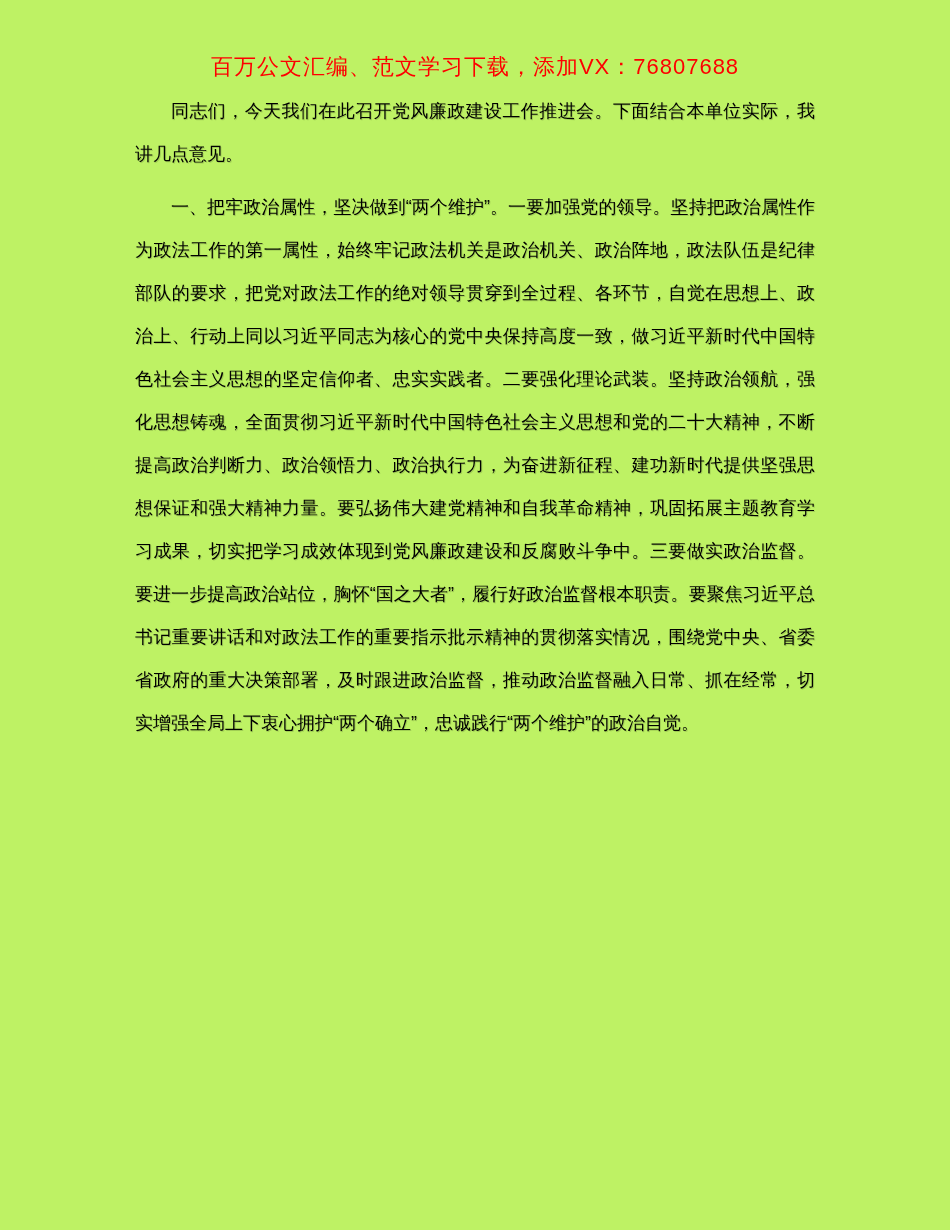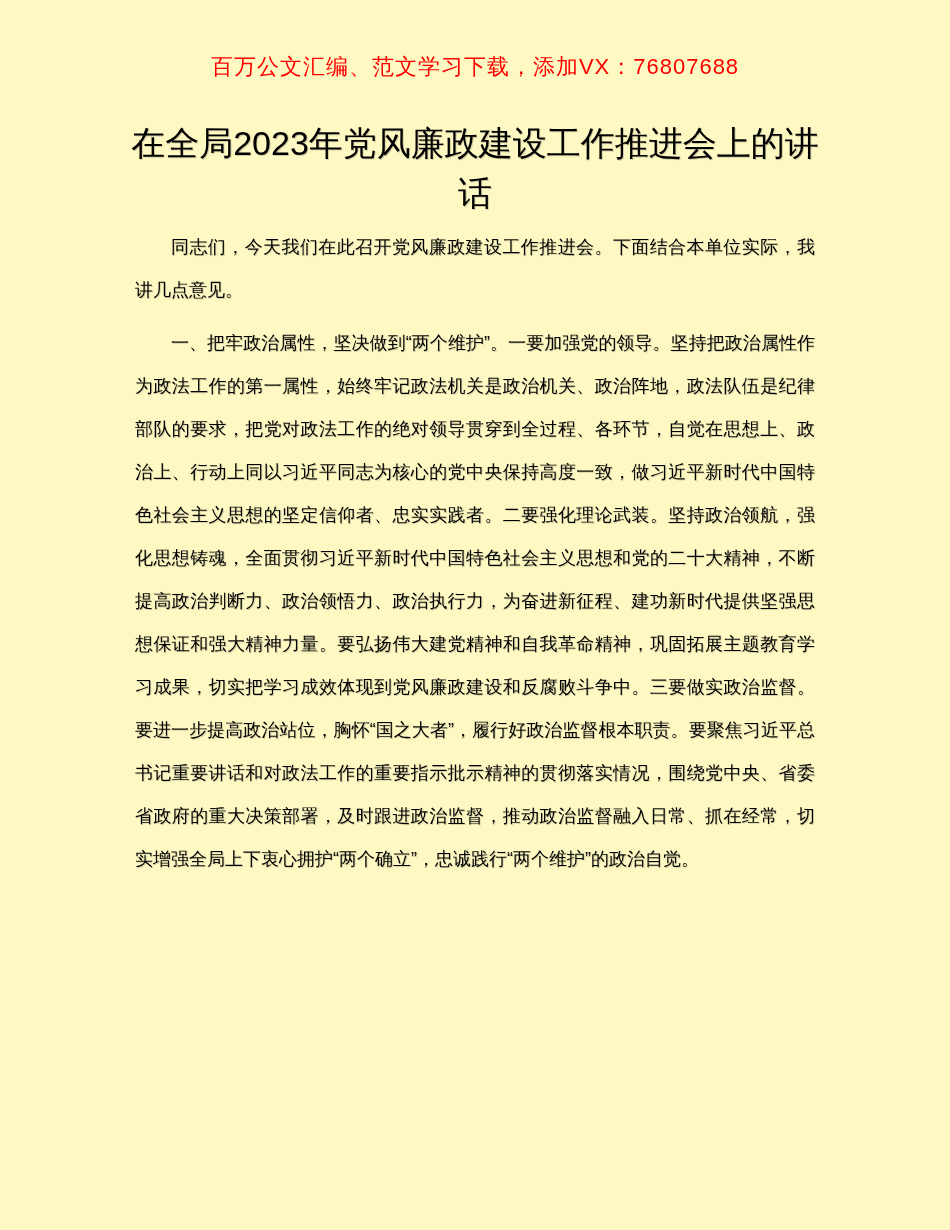--- a/index.html
+++ b/index.html
@@ -49,26 +49,25 @@
     text-shadow: 1px 1px 0 rgba(0,0,0,0.15);
     word-break: break-all;
   }
   .doc-body p:first-child {
     margin-top: 8px;
   }
 </style>
 </head>
 <body>
 
-<div class="page" style="background: #fef9c3;">
+<div class="page" style="background: #bef264;">
 
   <div class="promo-banner" style="color: rgb(254, 0, 0);">
     <span>百万公文汇编、范文学习下载，添加VX：76807688</span>
   </div>
 
-  <h1 class="doc-title">在全局2023年党风廉政建设工作推进会上的讲话</h1>
 
   <div class="doc-body">
     <p>同志们，今天我们在此召开党风廉政建设工作推进会。下面结合本单位实际，我讲几点意见。</p>
     <p>一、把牢政治属性，坚决做到“两个维护”。一要加强党的领导。坚持把政治属性作为政法工作的第一属性，始终牢记政法机关是政治机关、政治阵地，政法队伍是纪律部队的要求，把党对政法工作的绝对领导贯穿到全过程、各环节，自觉在思想上、政治上、行动上同以习近平同志为核心的党中央保持高度一致，做习近平新时代中国特色社会主义思想的坚定信仰者、忠实实践者。二要强化理论武装。坚持政治领航，强化思想铸魂，全面贯彻习近平新时代中国特色社会主义思想和党的二十大精神，不断提高政治判断力、政治领悟力、政治执行力，为奋进新征程、建功新时代提供坚强思想保证和强大精神力量。要弘扬伟大建党精神和自我革命精神，巩固拓展主题教育学习成果，切实把学习成效体现到党风廉政建设和反腐败斗争中。三要做实政治监督。要进一步提高政治站位，胸怀“国之大者”，履行好政治监督根本职责。要聚焦习近平总书记重要讲话和对政法工作的重要指示批示精神的贯彻落实情况，围绕党中央、省委省政府的重大决策部署，及时跟进政治监督，推动政治监督融入日常、抓在经常，切实增强全局上下衷心拥护“两个确立”，忠诚践行“两个维护”的政治自觉。</p>
   </div>
 
 </div>
 
 </body></html>

